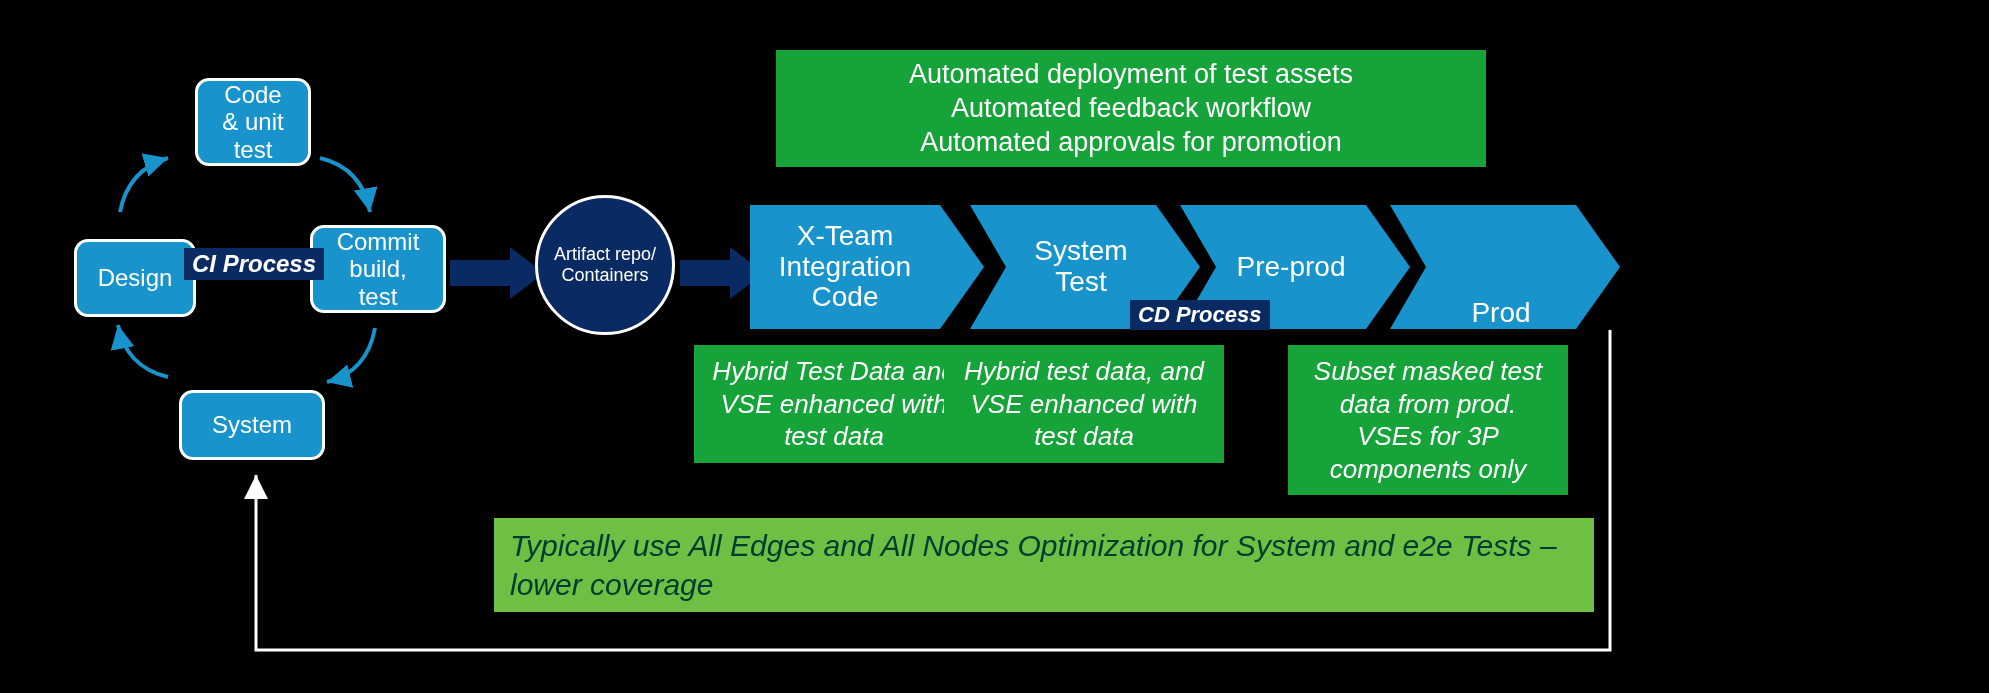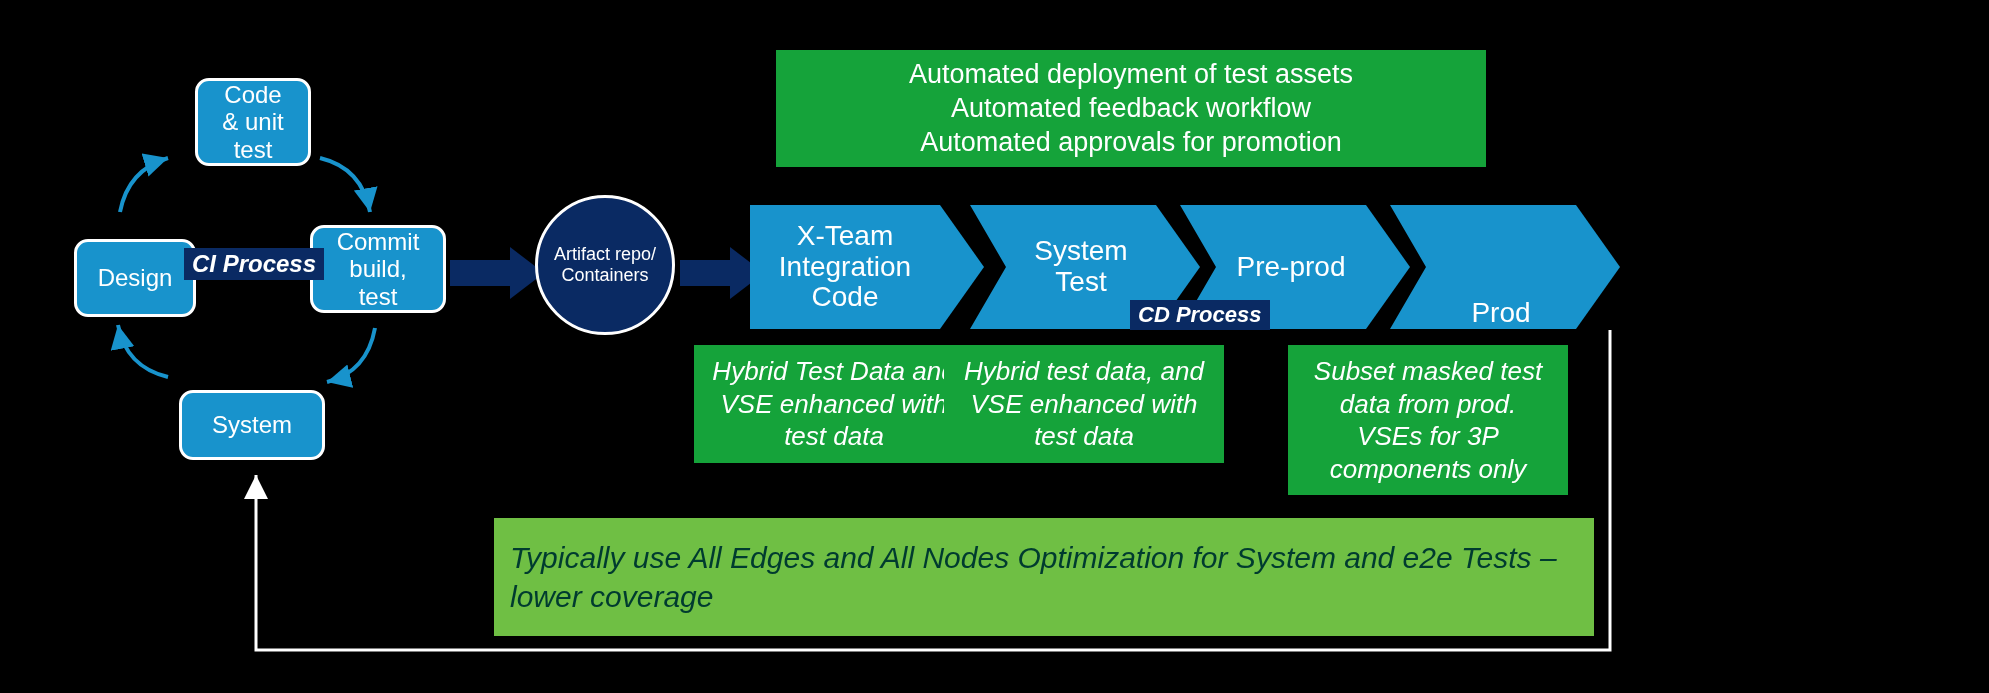--- a/index.html
+++ b/index.html
@@ -111,21 +111,21 @@
     padding: 8px 18px;
   }
   .green-top .ital { font-style: italic; }
   .footer-note {
     position: absolute;
     background: #6fbf44;
     color: #003b2f;
     font-style: italic;
     font-size: 30px;
     line-height: 1.3;
-    padding: 20px 16px;
+    padding: 8px 16px;
   }
   .curved-arrow {
     position: absolute;
     width: 72px;
     height: 72px;
   }
   .curved-arrow svg { width: 100%; height: 100%; overflow: visible; }
   .feedback-line {
     position: absolute;
     background: transparent;

